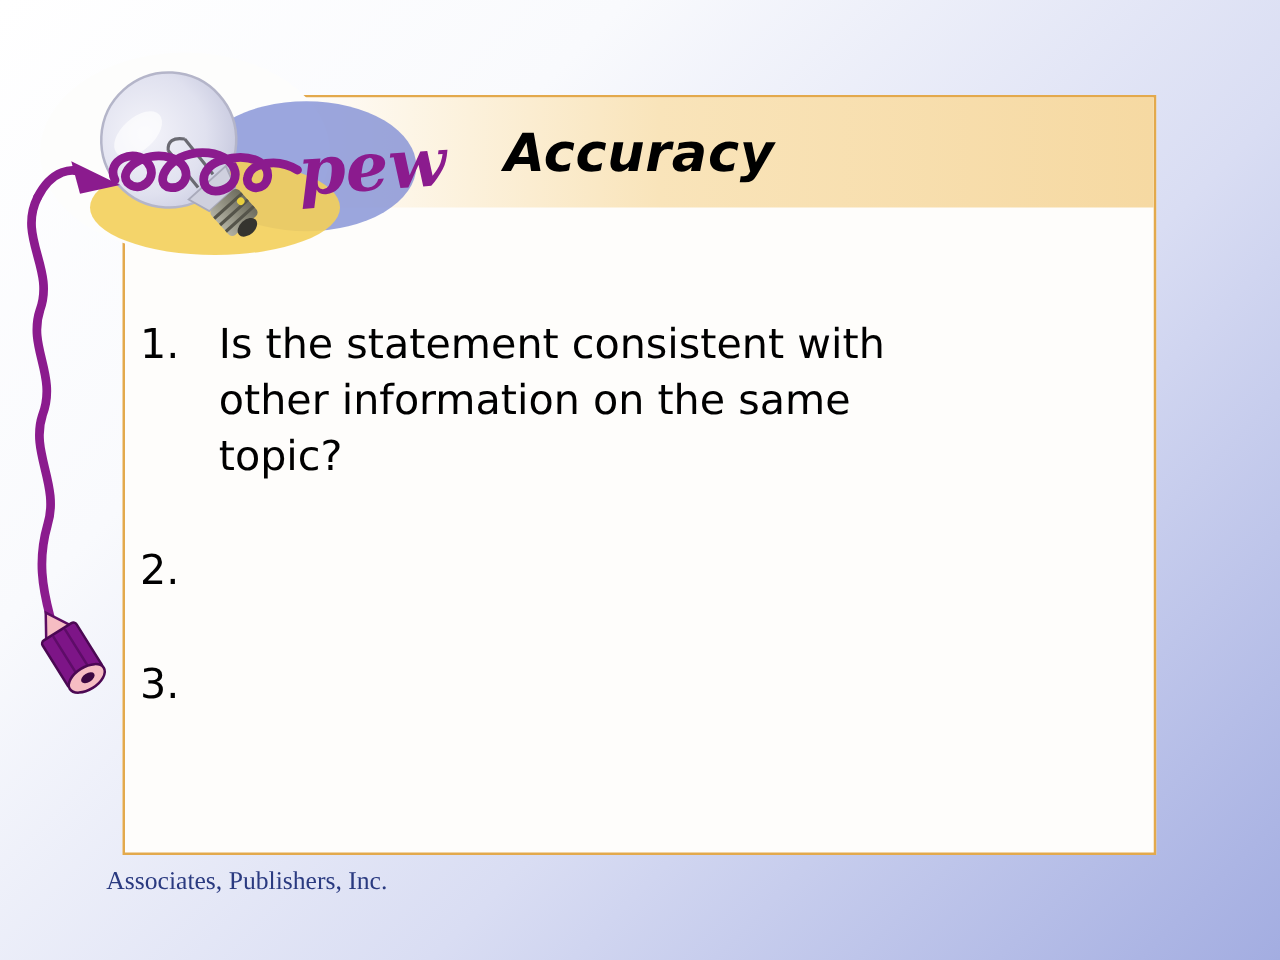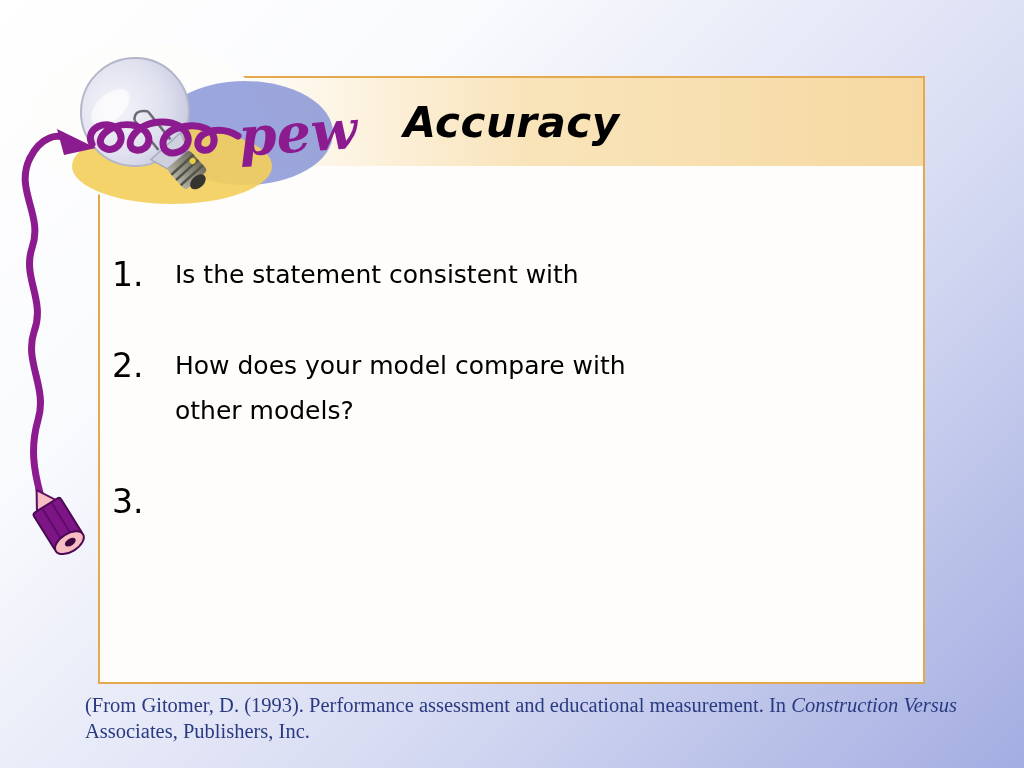--- a/index.html
+++ b/index.html
@@ -26,21 +26,21 @@
     color: #000000; letter-spacing: 0.5px;
   }
   .body-list {
     position: absolute; left: 4px; top: 88px; right: 8px; padding-top: 86px;
   }
   .list-item { display: flex; margin-bottom: 46px; color: #000000; }
   .item-number {
     flex: none; width: 71px; padding-left: 8px; box-sizing: border-box;
     font-size: 33px; line-height: 45px;
   }
-  .item-lines { font-size: 25px; line-height: 45px; }
+  .item-lines { font-size: 33px; line-height: 45px; }
   .citation {
     position: absolute; left: 85px; top: 692px; z-index: 2;
     color: #2a3a80; font-family: "Liberation Serif", serif;
     font-size: 20.5px; line-height: 26px; white-space: nowrap;
   }
   .citation .it { font-style: italic; }
   .artwork {
     position: absolute; left: 0; top: 0; width: 1024px; height: 768px;
     z-index: 3; pointer-events: none;
   }
@@ -54,42 +54,39 @@
     <div class="title-band">
       <h1 class="slide-title">Accuracy</h1>
     </div>
 
     <div class="body-list">
 
       <div class="list-item">
         <div class="item-number">1.</div>
         <div class="item-lines">
           <div>Is the statement consistent with</div>
+          <div>other information on the same</div>
+          <div>topic?</div>
         </div>
       </div>
 
       <div class="list-item">
         <div class="item-number">2.</div>
-        <div class="item-lines">
-          <div>How does your model compare with</div>
-          <div>other models?</div>
-        </div>
       </div>
 
       <div class="list-item">
         <div class="item-number">3.</div>
         <div class="item-lines">
         </div>
       </div>
 
     </div>
   </div>
 
   <div class="citation">
-    <div class="cit-line"><span>(From Gitomer, D. (1993). Performance assessment and educational measurement. In </span><span class="it">Construction Versus</span></div>
     <div class="cit-line"><span>Associates, Publishers, Inc.</span></div>
   </div>
 
   <svg class="artwork" viewBox="0 0 1024 768" xmlns="http://www.w3.org/2000/svg">
     <defs>
       <radialGradient id="glassGrad" cx="40%" cy="35%" r="75%">
         <stop offset="0%" stop-color="#f4f4fa"></stop>
         <stop offset="60%" stop-color="#e0e1ef"></stop>
         <stop offset="100%" stop-color="#c3c5dc"></stop>
       </radialGradient>

